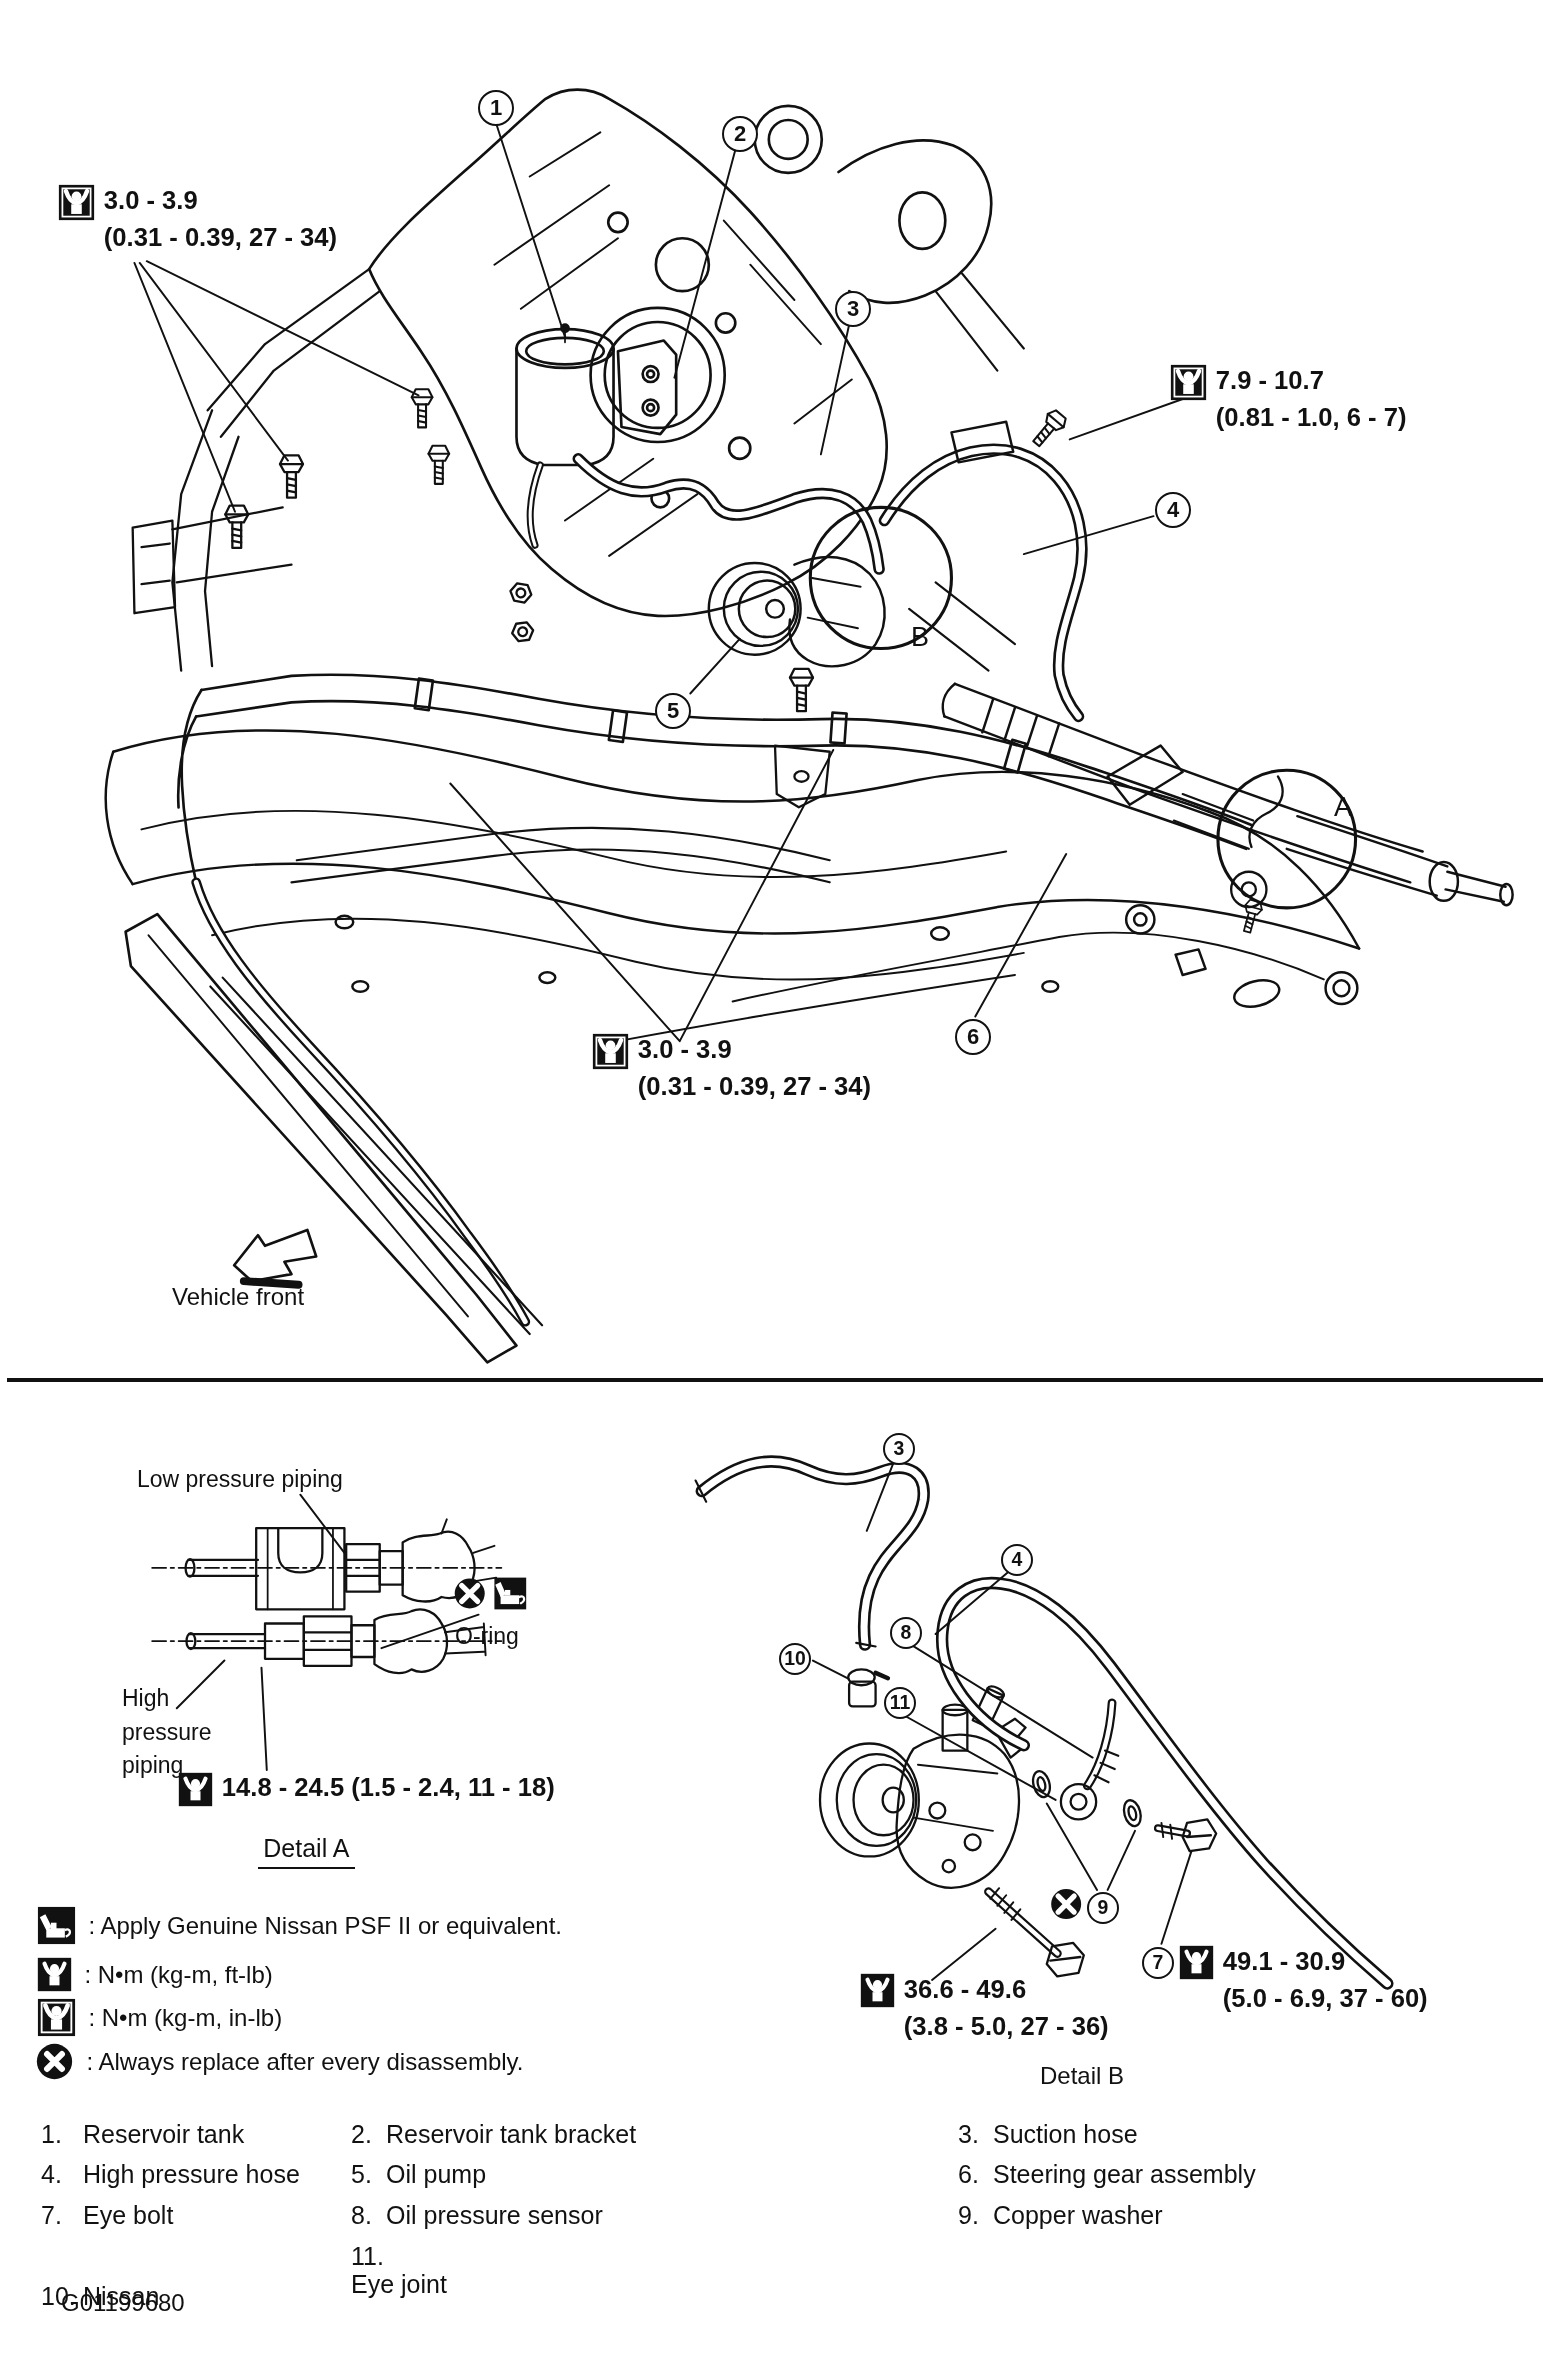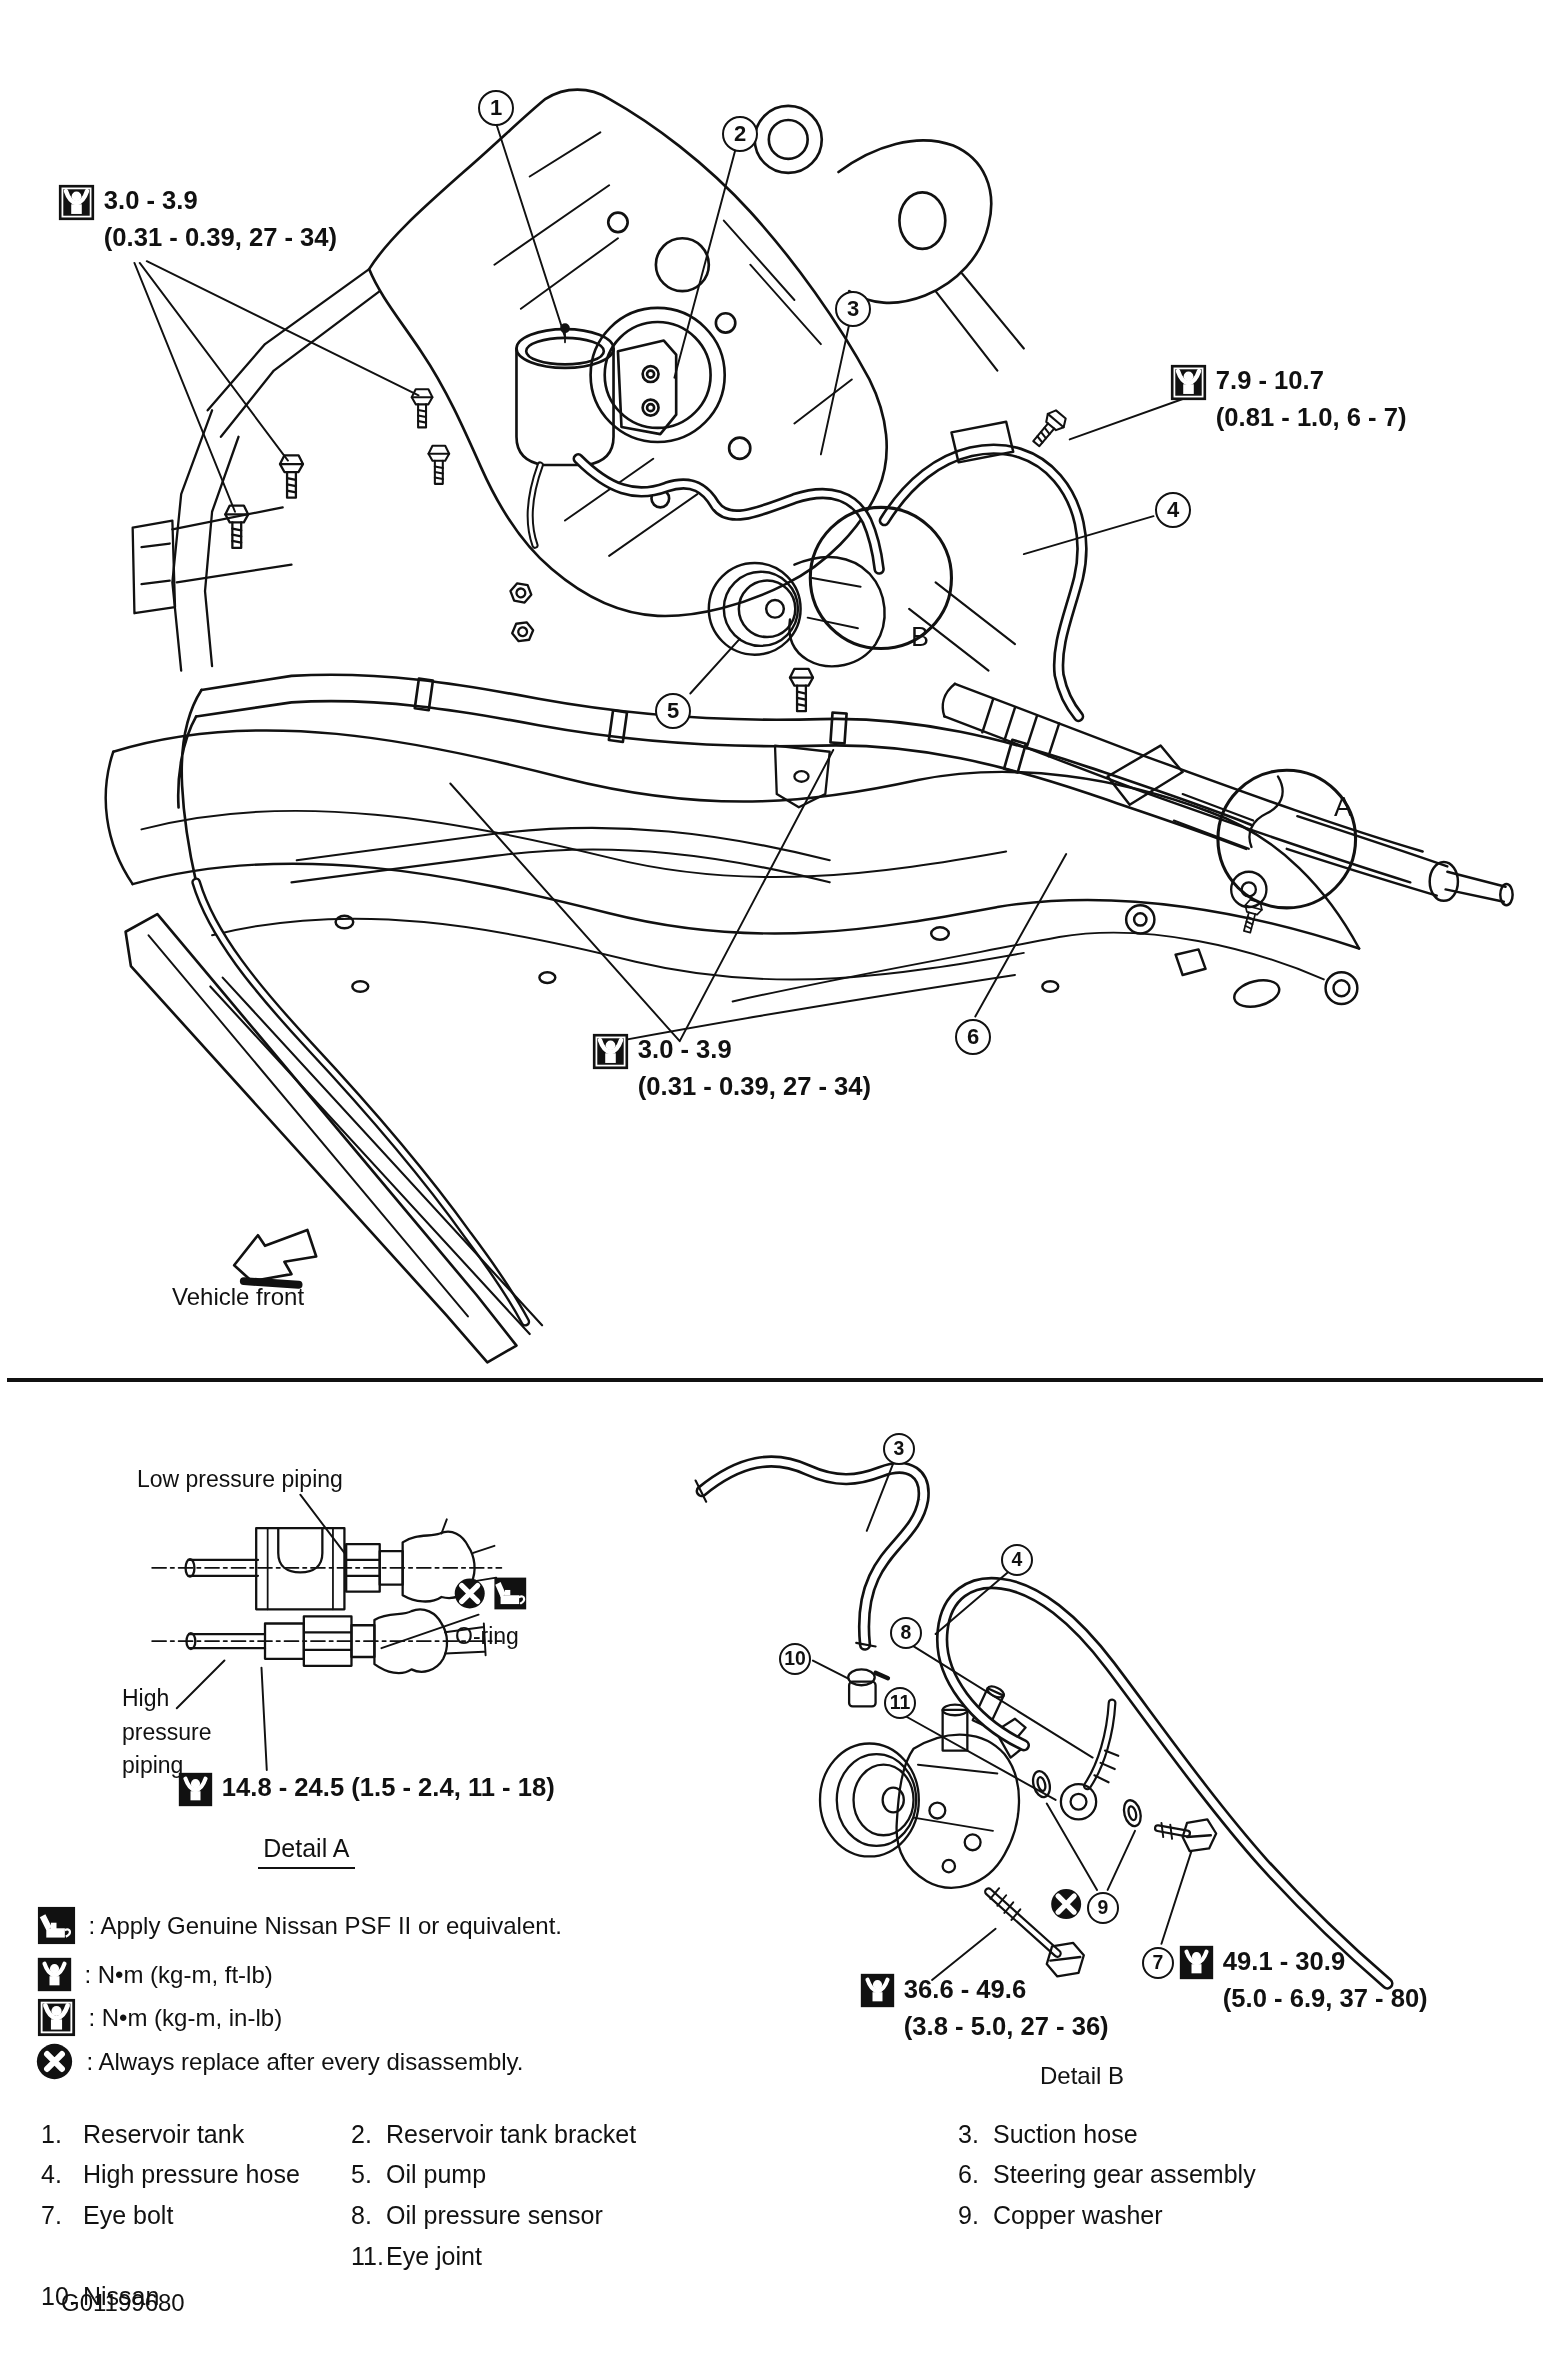--- a/index.html
+++ b/index.html
@@ -427,21 +427,21 @@
 
 <div class="tq" style="left:1179px;top:1943px;">
   <svg class="ticon" width="35" height="35" viewBox="0 0 42 42">
     <rect x="1" y="1" width="40" height="40" fill="#111"></rect>
     <circle cx="21" cy="14" r="5.5" fill="#fff"></circle>
     <path d="M9,8 C12,17 16,21 21,22 C26,21 30,17 33,8" stroke="#fff" stroke-width="5" fill="none" stroke-linecap="round"></path>
     <rect x="15" y="23" width="12" height="11" fill="#fff"></rect>
   </svg>
   <div class="tlines">
     <div>49.1 - 30.9</div>
-    <div>(5.0 - 6.9, 37 - 80)</div>
+    <div>(5.0 - 6.9, 37 - 60)</div>
   </div>
 </div>
 <div class="title-p" style="left:1040px;top:2062px;">Detail B</div>
 
 <div class="legend-row" style="left:37px;top:1906px;">
   <svg width="39" height="39" viewBox="0 0 42 42">
     <rect x="1" y="1" width="40" height="40" fill="#111"></rect>
     <rect x="10" y="24" width="20" height="10" fill="#fff"></rect>
     <path d="M10,26 L3,12 L9,9 L16,23 Z" fill="#fff"></path>
     <rect x="15" y="18" width="6" height="7" fill="#fff"></rect>
@@ -512,21 +512,21 @@
   <span class="pname">Oil pressure sensor</span>
 </div>
 <div class="pl-item c3" style="left:958px;top:2201px;">
   <span class="pnum">9.</span>
   <span class="pname">Copper washer</span>
 </div>
 <div class="pl-item c1" style="left:41px;top:2242px;margin-top:40px;">
   <span class="pnum">10.</span>
   <span class="pname">Nissan</span>
 </div>
-<div class="pl-item c2" style="left:351px;top:2242px;">
+<div class="pl-item c2" style="left:351px;top:2242px;flex-direction:column;">
   <span class="pnum">11.</span>
   <span class="pname">Eye joint</span>
 </div>
 
 <div class="figcode">G01199680</div>
 
 </div>
 
 
 </body></html>

